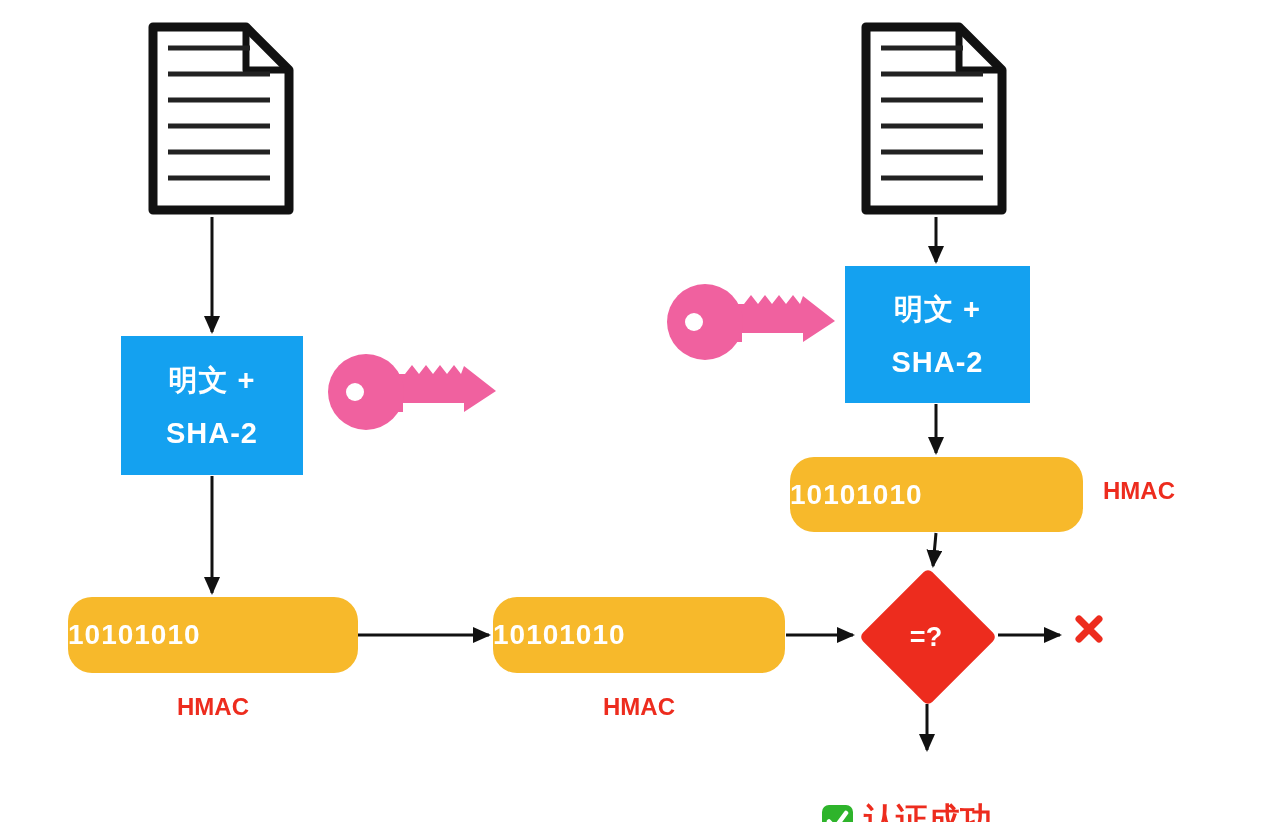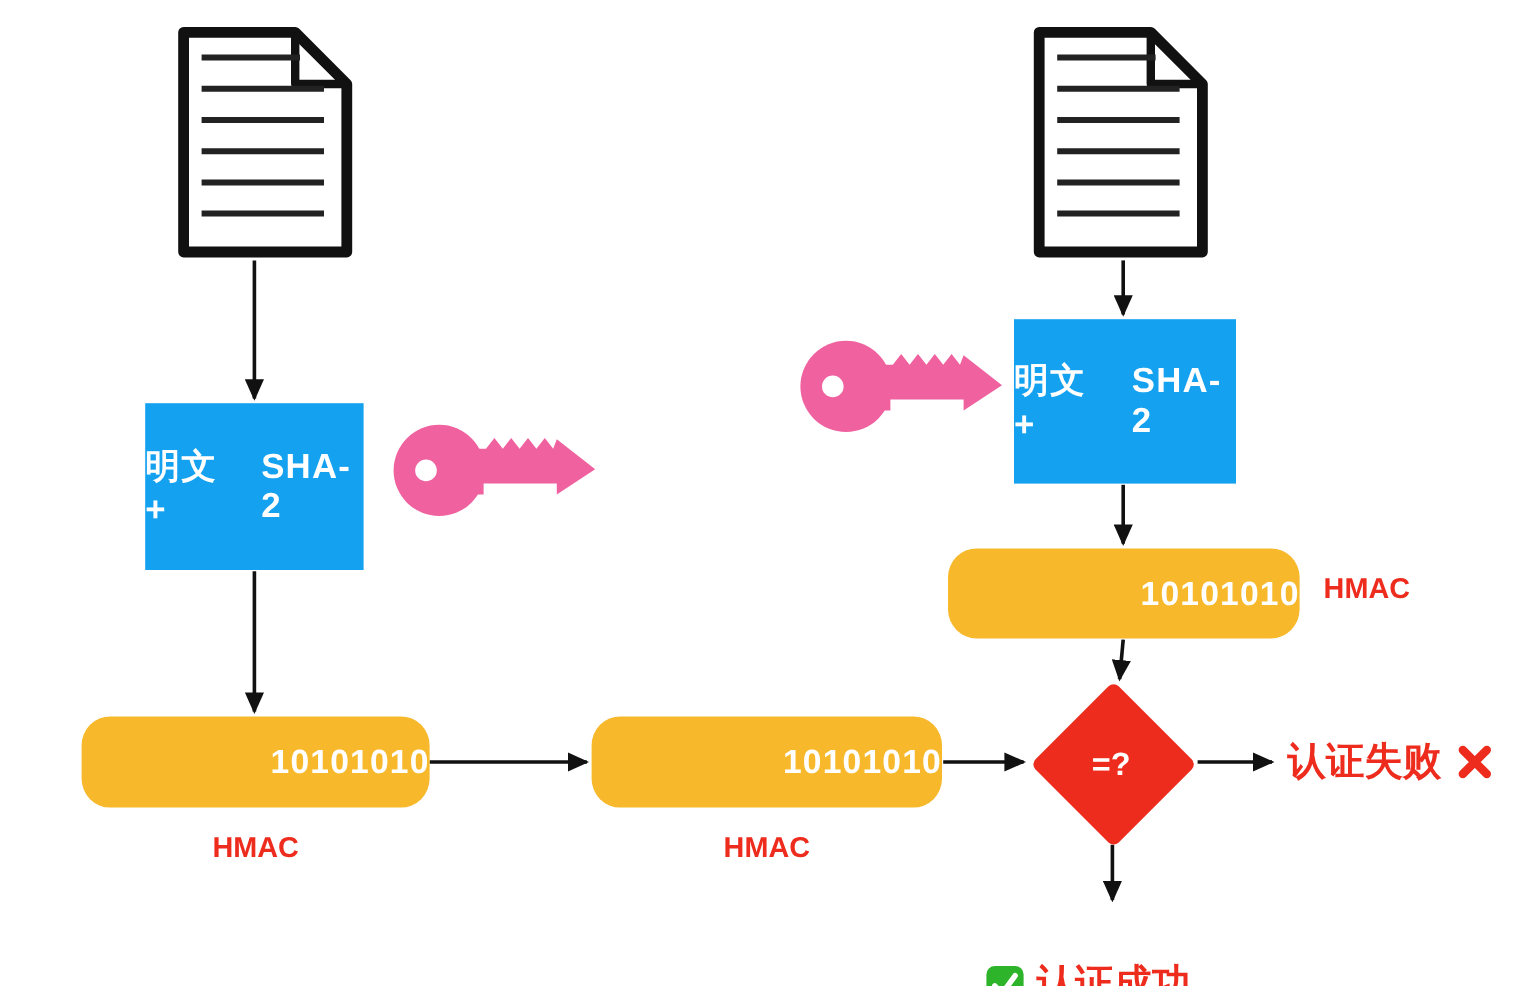--- a/index.html
+++ b/index.html
@@ -24,37 +24,38 @@
   .arrows line { stroke: #111111; stroke-width: 3; }
 
   
   .hashbox {
     position: absolute;
     background: #14A1F0;
     color: #ffffff;
     font-weight: bold;
     font-size: 29px;
     display: flex;
+    flex-direction: column;
     align-items: center;
     justify-content: center;
     gap: 16px;
     letter-spacing: 1px;
   }
 
   
   .pill {
     position: absolute;
     background: #F7B92B;
     border-radius: 24px;
     color: #ffffff;
     font-weight: bold;
     font-size: 28px;
     display: flex;
     align-items: center;
-    justify-content: flex-end;
+    justify-content: flex-start;
     letter-spacing: 1px;
   }
 
   
   .hmac-label {
     position: absolute;
     color: #ED2C1E;
     font-weight: bold;
     font-size: 24px;
     text-align: center;
@@ -185,21 +186,20 @@
 
   <div class="pill" style="left:790px; top:457px; width:293px; height:75px;">
     <span>10101010</span>
   </div>
   <div class="hmac-label" style="left:1103px; top:477px;">HMAC</div>
 
   <div class="diamond"></div>
   <div class="diamond-label">=?</div>
 
   <div class="result-row fail-row">
-    <span>认证失败</span>
     <span>
       <svg width="32" height="32" viewBox="0 0 32 32">
         <path d="M6,6 L26,26 M26,6 L6,26" stroke="#ED2C1E" stroke-width="7" stroke-linecap="round" fill="none"></path>
       </svg>
     </span>
   </div>
 
   <div class="result-row success-row">
     <span>
       <svg width="33" height="33" viewBox="0 0 33 33">

